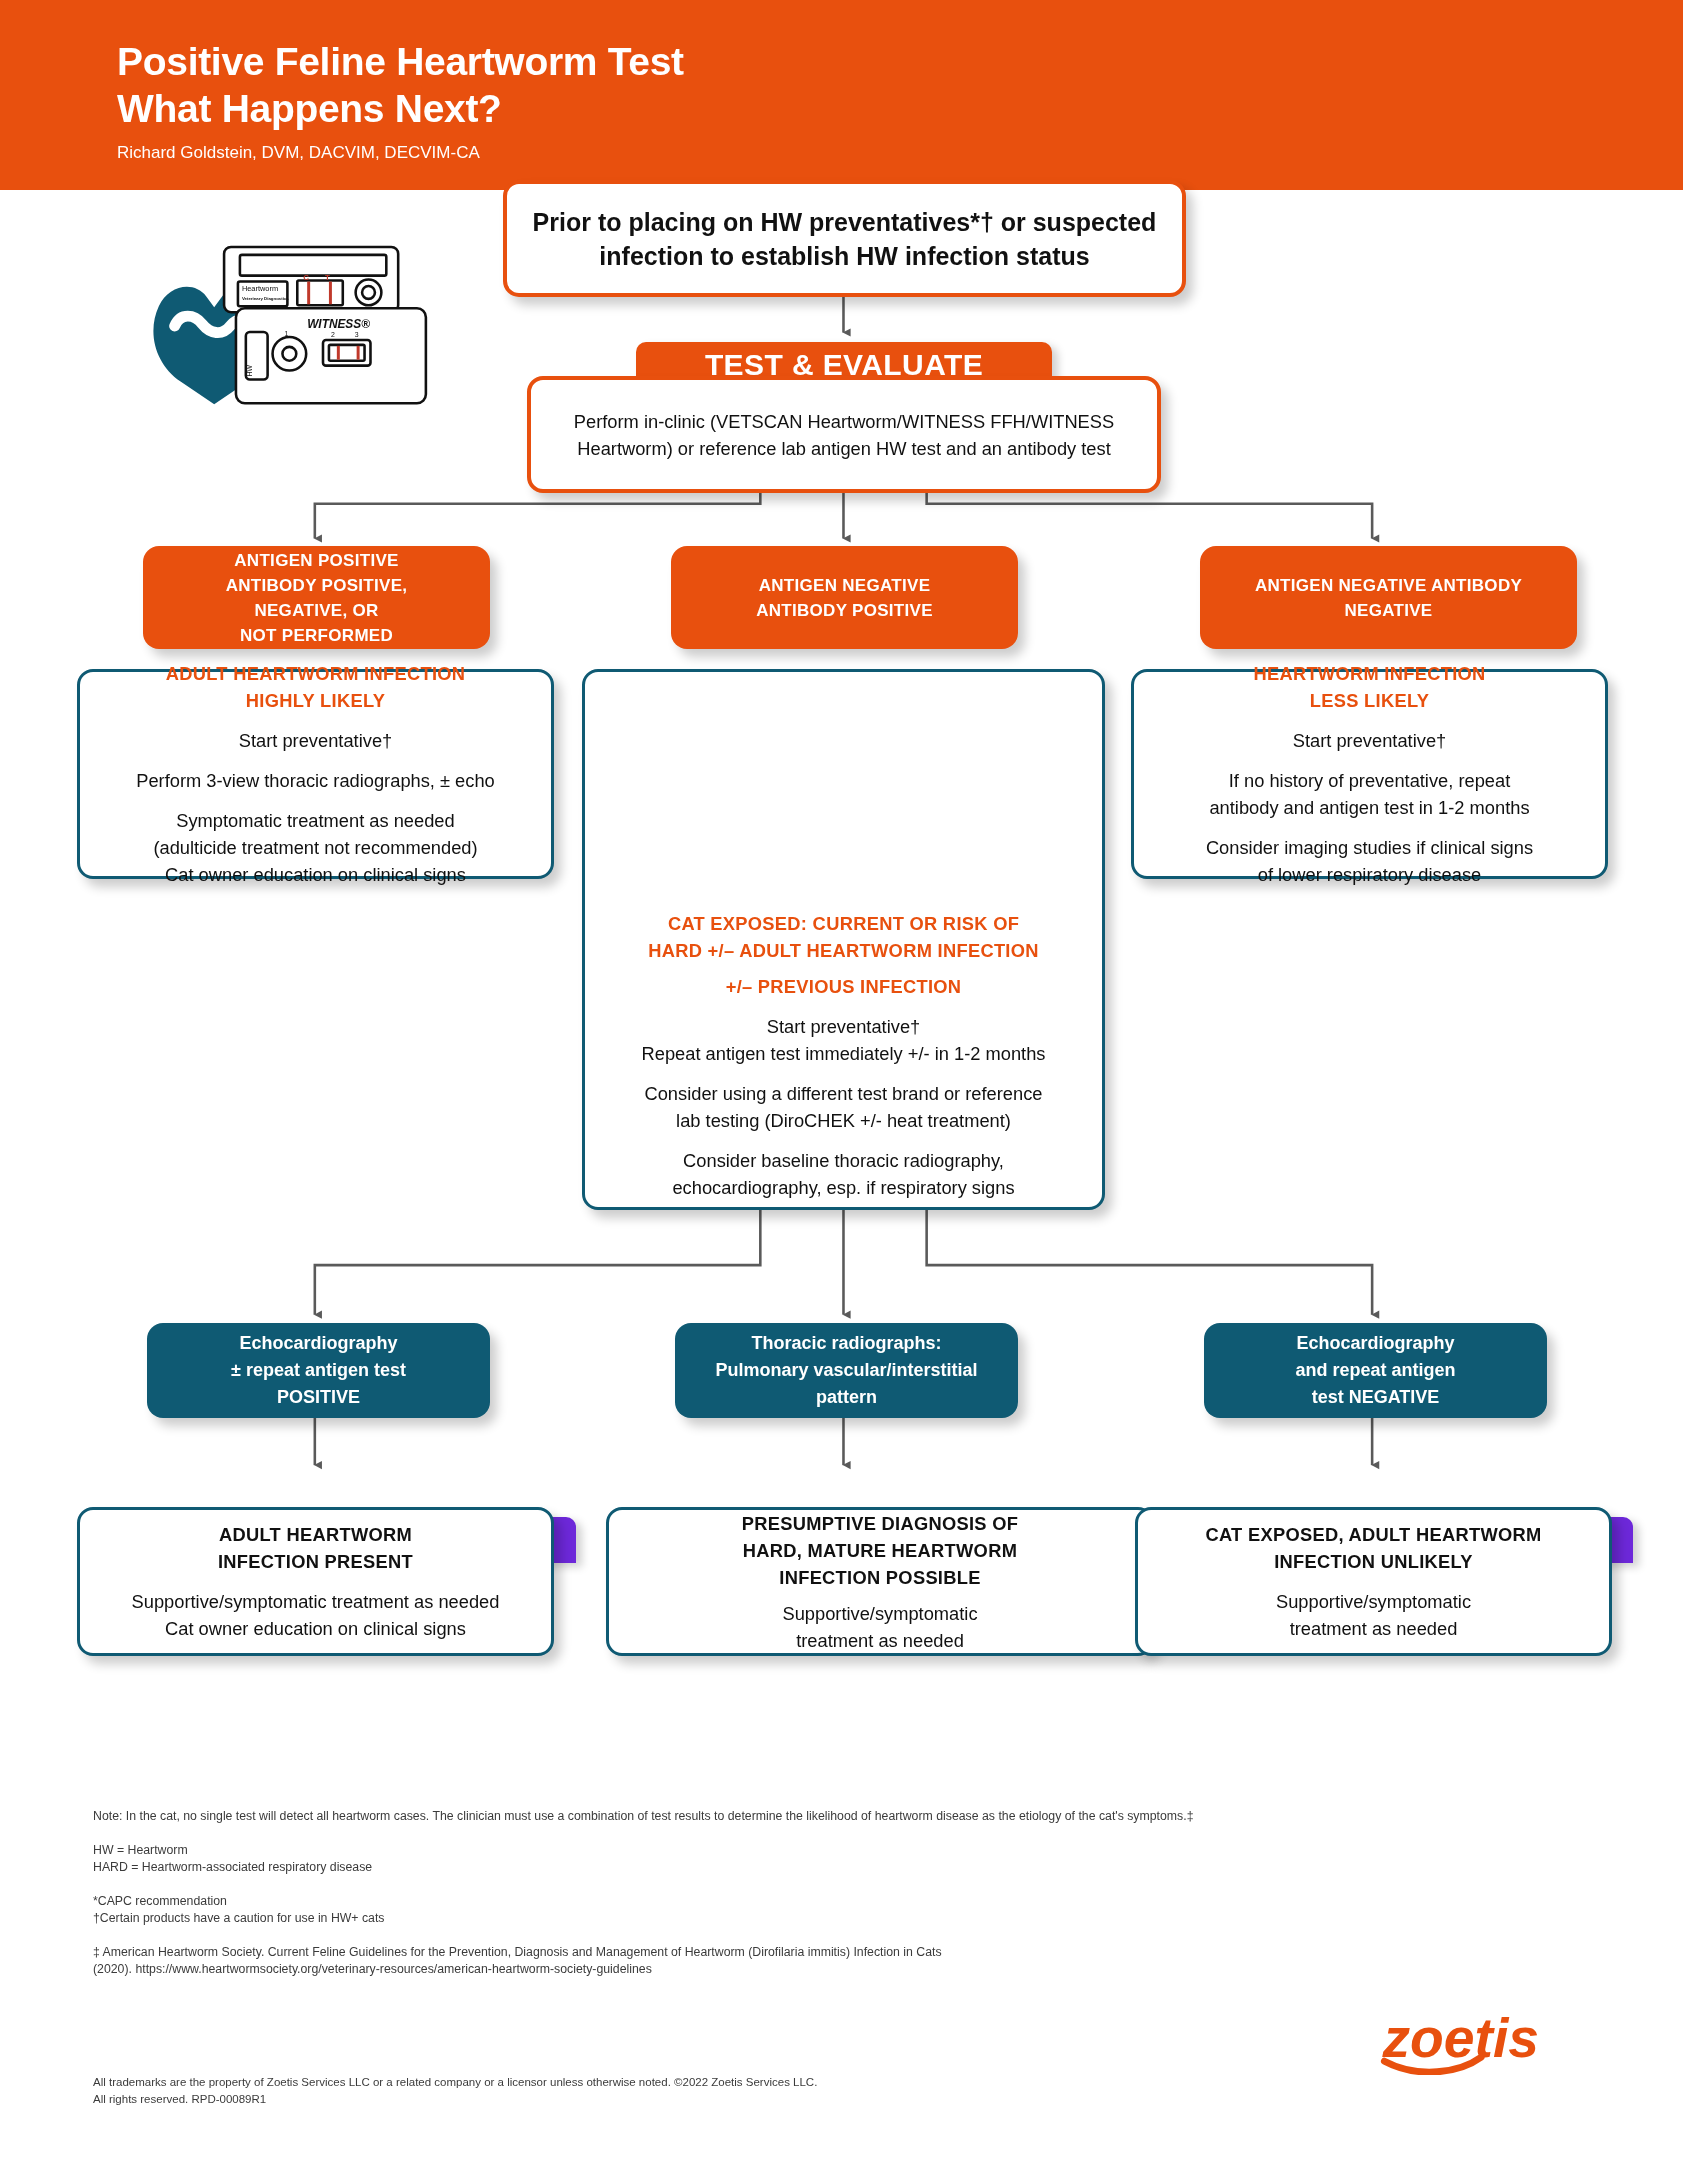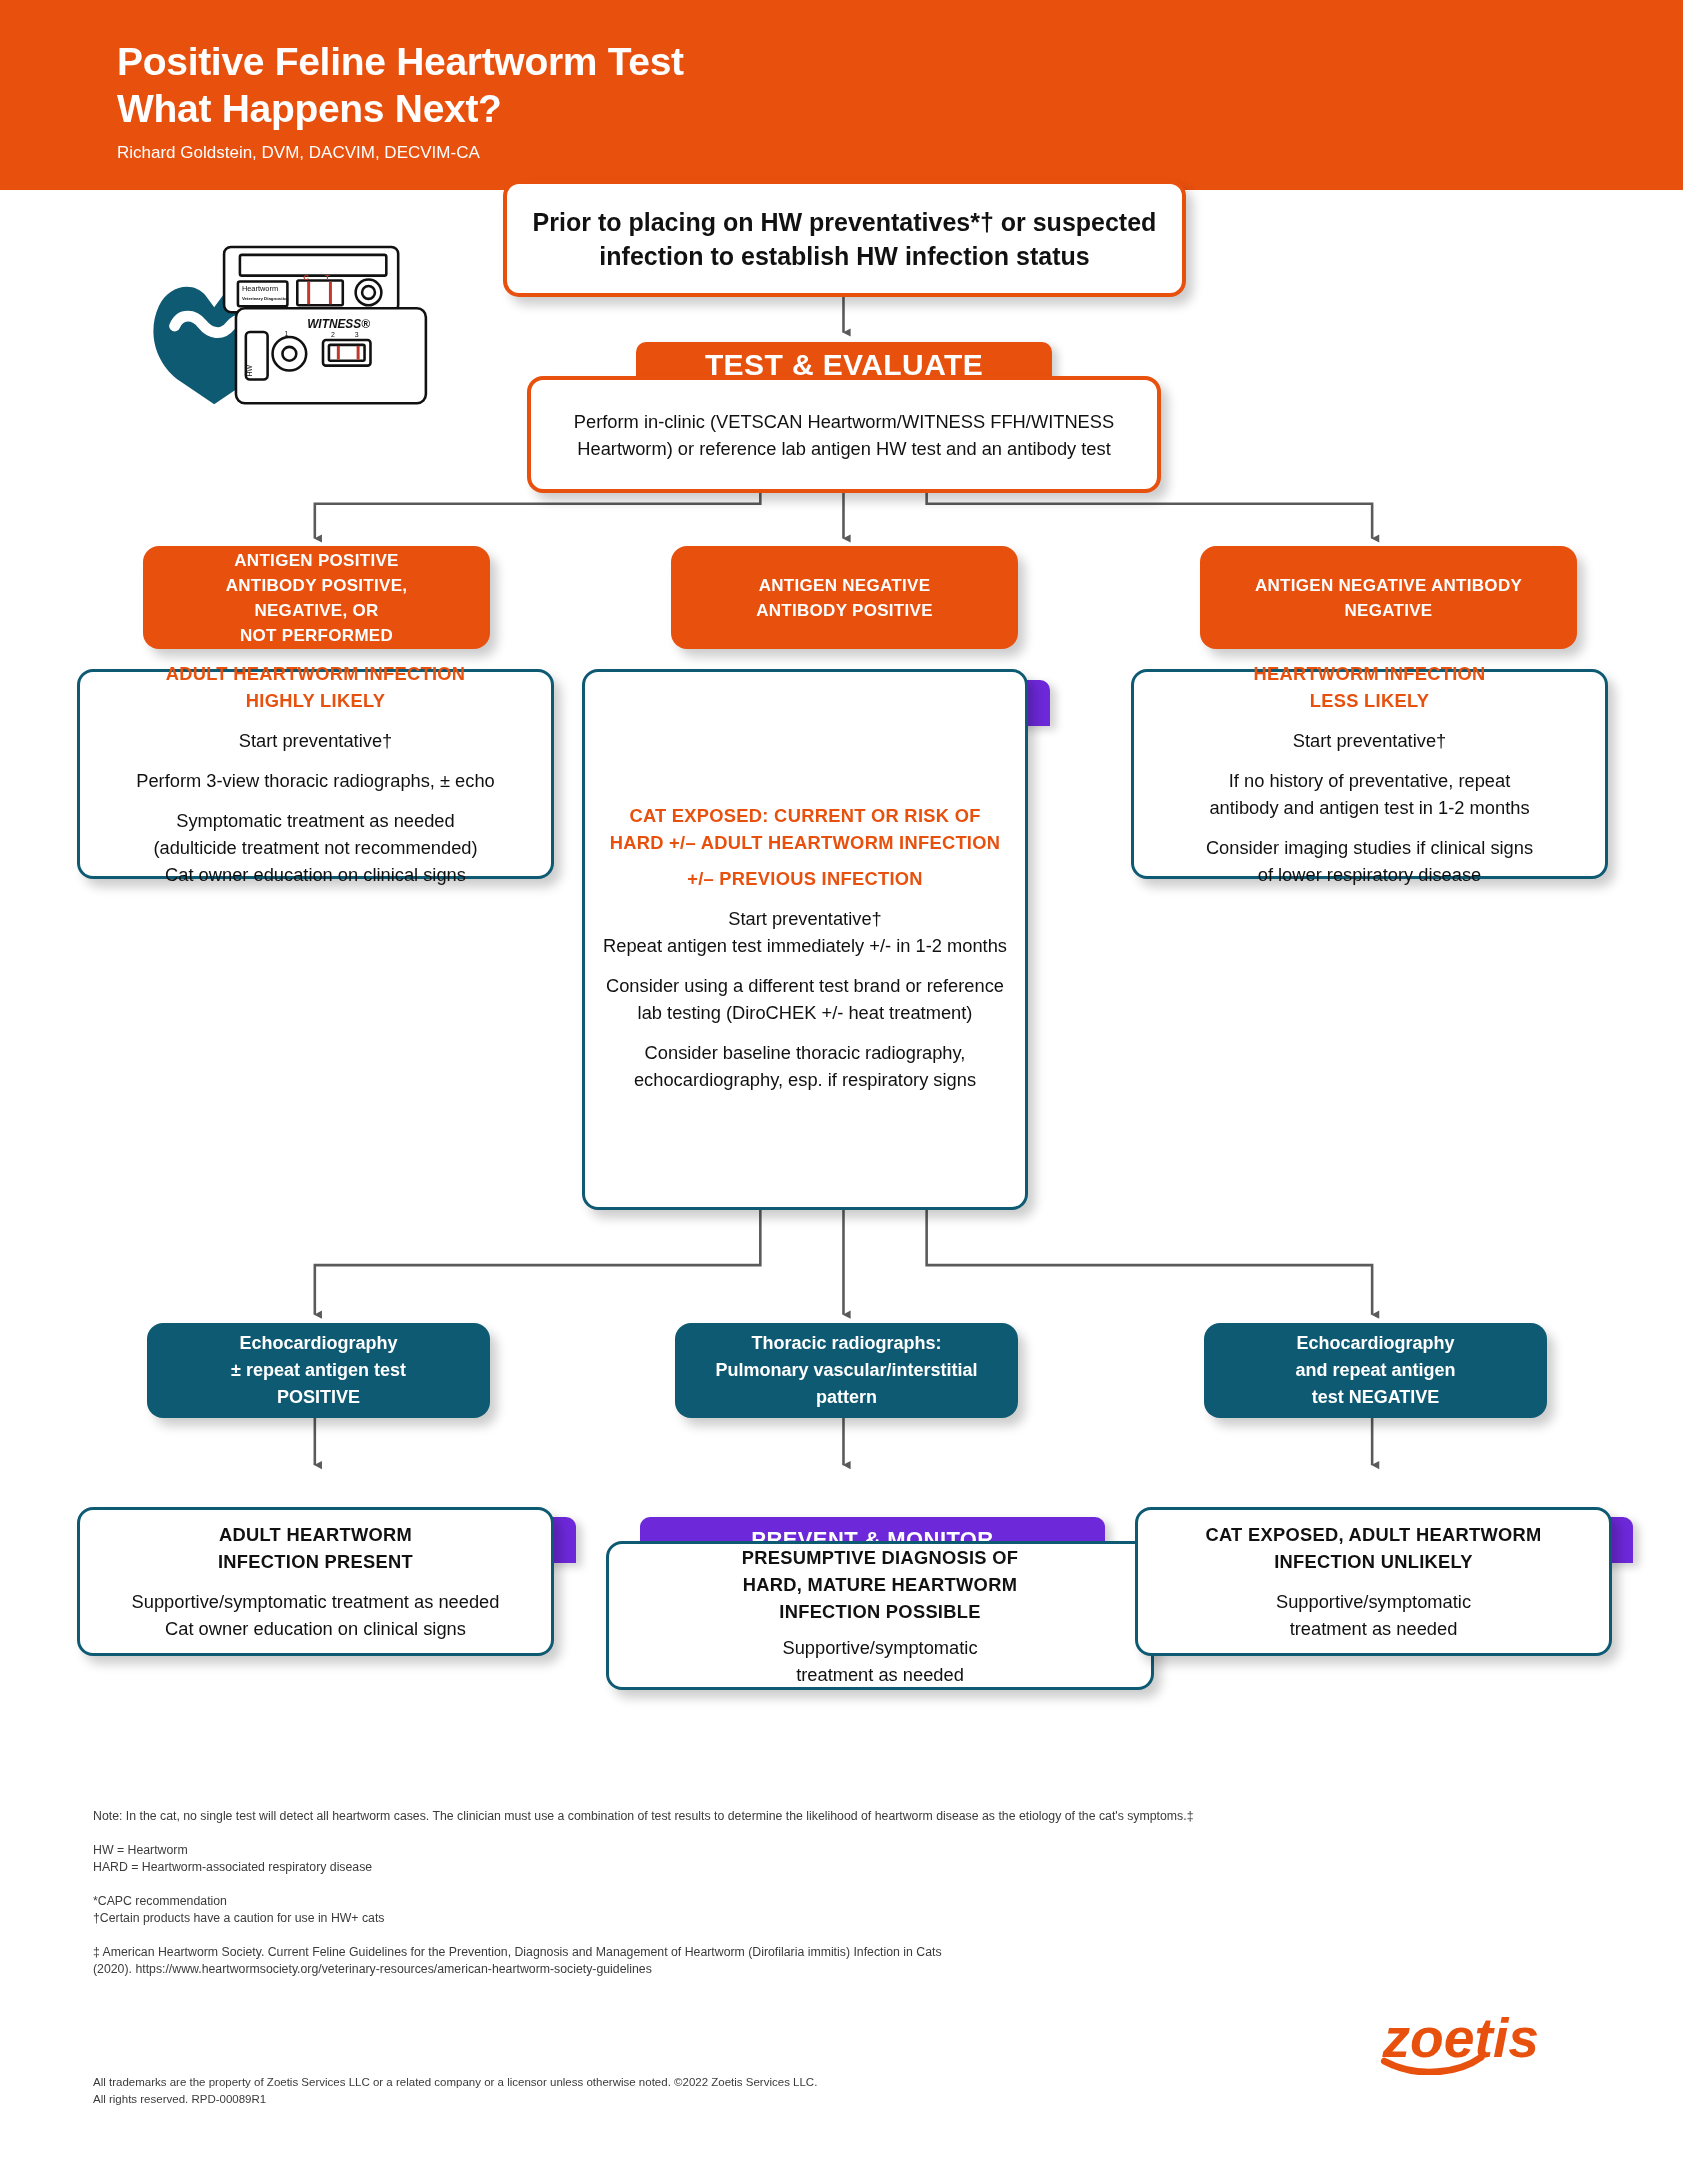--- a/index.html
+++ b/index.html
@@ -213,21 +213,21 @@
         <span class="gap"></span>
         <span>Perform 3-view thoracic radiographs, ± echo</span>
         <span class="gap"></span>
         <span>Symptomatic treatment as needed</span><br>
         <span>(adulticide treatment not recommended)</span><br>
         <span>Cat owner education on clinical signs</span>
       </div>
     </div>
 
     <div class="banner teal" style="left:640px; top:444px; width:410px; height:46px; font-size:22px;">PREVENT &amp; EVALUATE</div>
-    <div class="card teal-outline" style="left:582px; top:479px; width:446px; height:541px; align-items:center;">
+    <div class="card teal-outline" style="left:582px; top:479px; width:523px; height:541px; align-items:flex-end;">
       <div class="cardbody body-text" style="padding-top:22px;">
         <span class="hl-orange">CAT EXPOSED: CURRENT OR RISK OF</span><br>
         <span class="hl-orange">HARD +/– ADULT HEARTWORM INFECTION</span>
         <span class="gap-s"></span>
         <span class="hl-orange">+/– PREVIOUS INFECTION</span>
         <span class="gap"></span>
         <span>Start preventative†</span><br>
         <span>Repeat antigen test immediately +/- in 1-2 months</span>
         <span class="gap"></span>
         <span>Consider using a different test brand or reference</span><br>
@@ -281,21 +281,21 @@
       <div class="cardbody body-text">
         <span class="hl-dark">ADULT HEARTWORM</span><br>
         <span class="hl-dark">INFECTION PRESENT</span>
         <span class="gap"></span>
         <span>Supportive/symptomatic treatment as needed</span><br>
         <span>Cat owner education on clinical signs</span>
       </div>
     </div>
 
     <div class="banner teal" style="left:640px; top:1281px; width:465px; height:46px; font-size:22px;">PREVENT &amp; MONITOR</div>
-    <div class="card teal-outline" style="left:606px; top:1351px; width:548px; height:149px;">
+    <div class="card teal-outline" style="left:606px; top:1317px; width:548px; height:149px;">
       <div class="cardbody body-text">
         <span class="hl-dark">PRESUMPTIVE DIAGNOSIS OF</span><br>
         <span class="hl-dark">HARD, MATURE HEARTWORM</span><br>
         <span class="hl-dark">INFECTION POSSIBLE</span>
         <span class="gap-s"></span>
         <span>Supportive/symptomatic</span><br>
         <span>treatment as needed</span>
       </div>
     </div>
 

